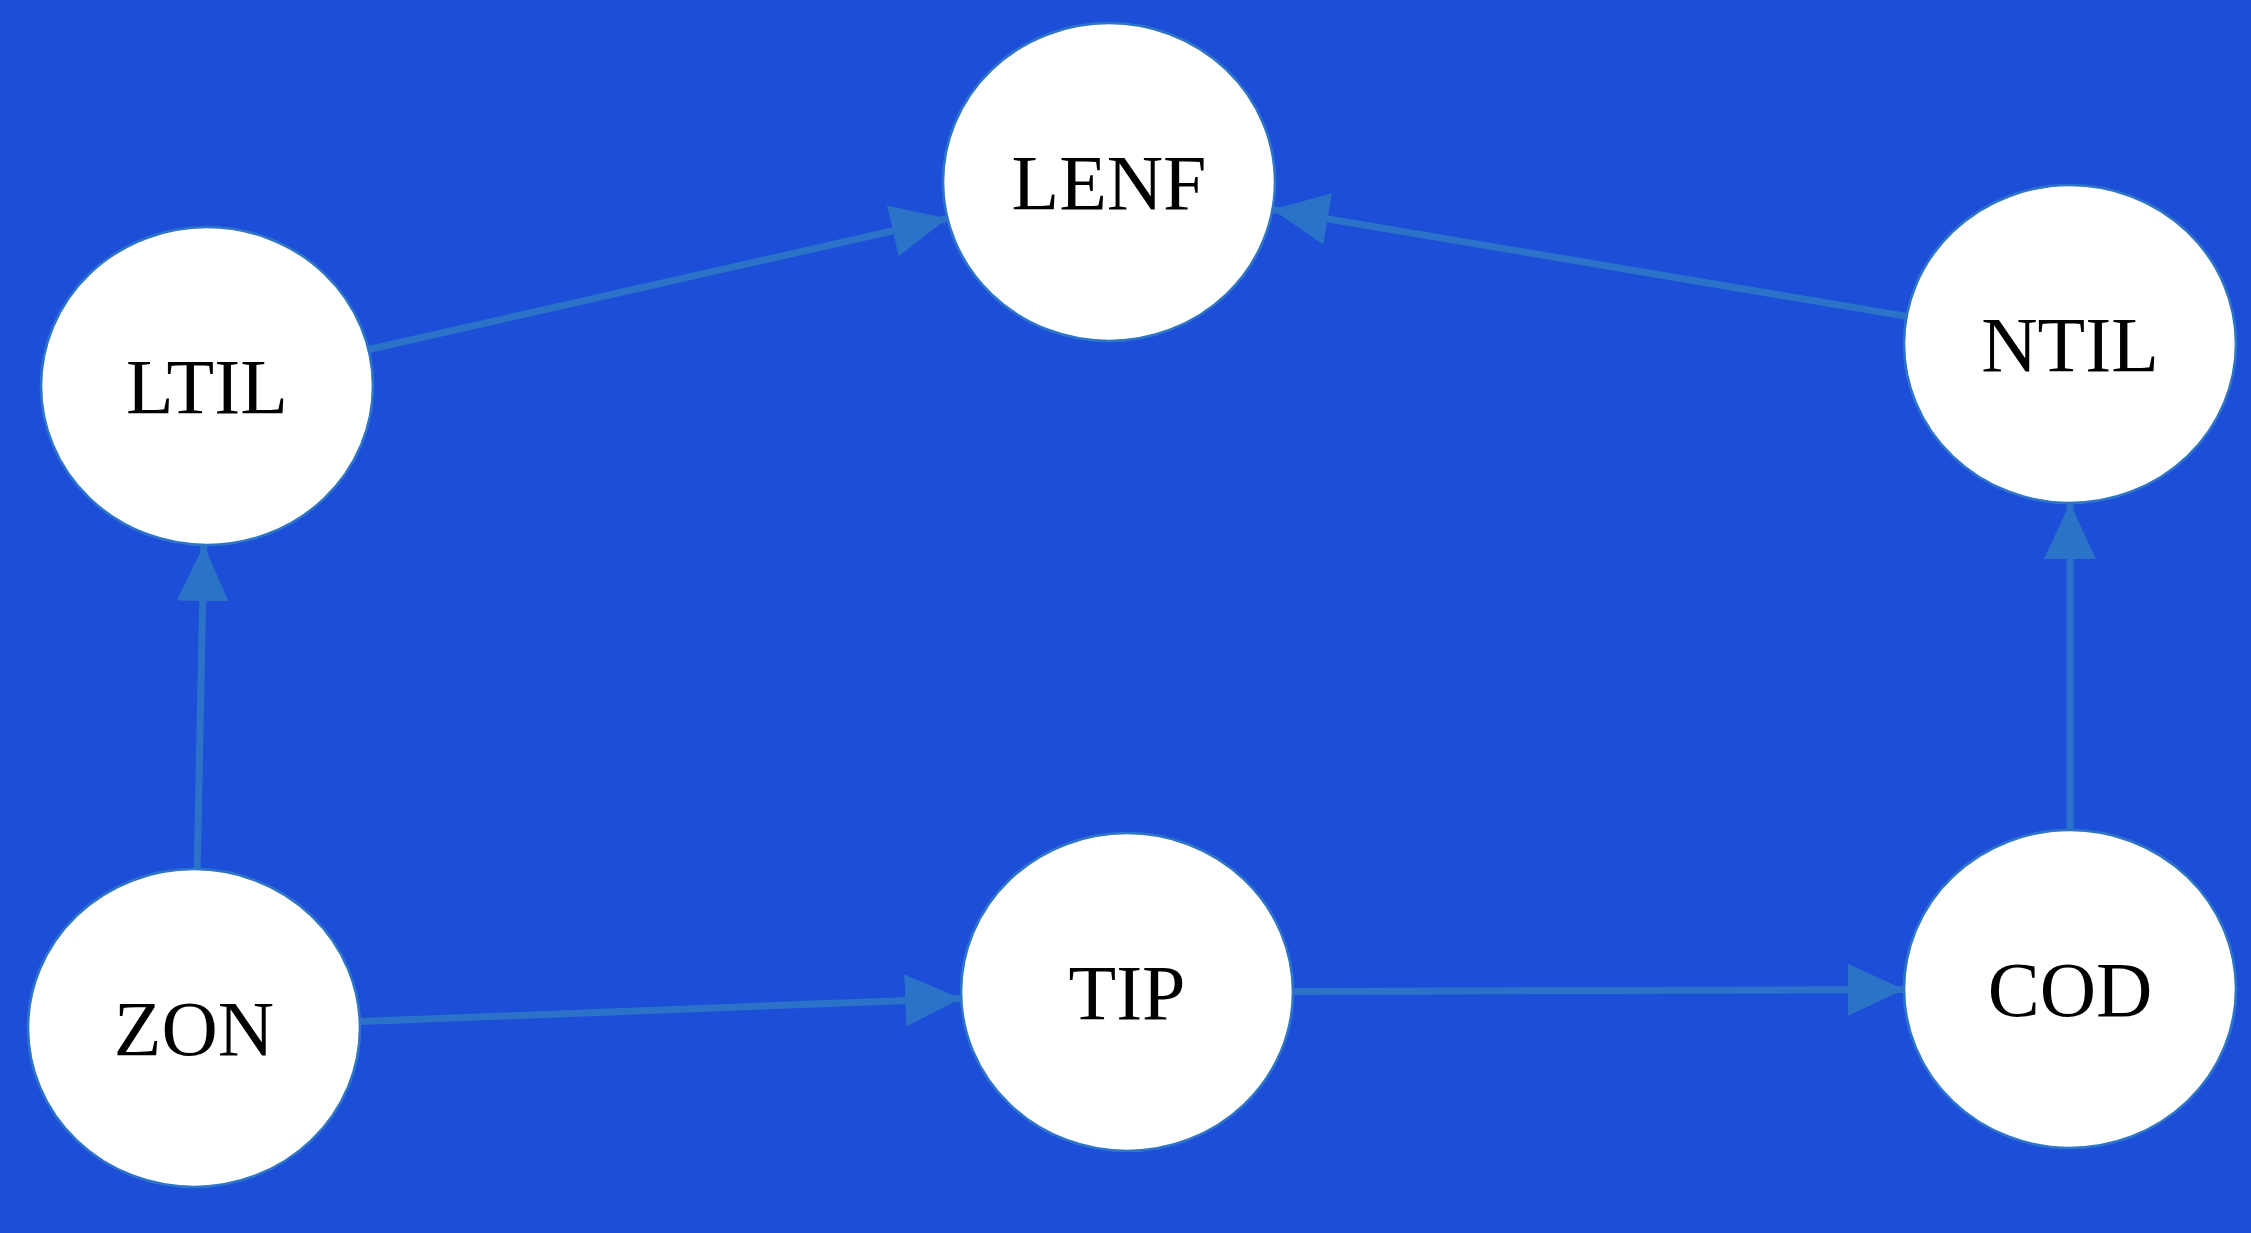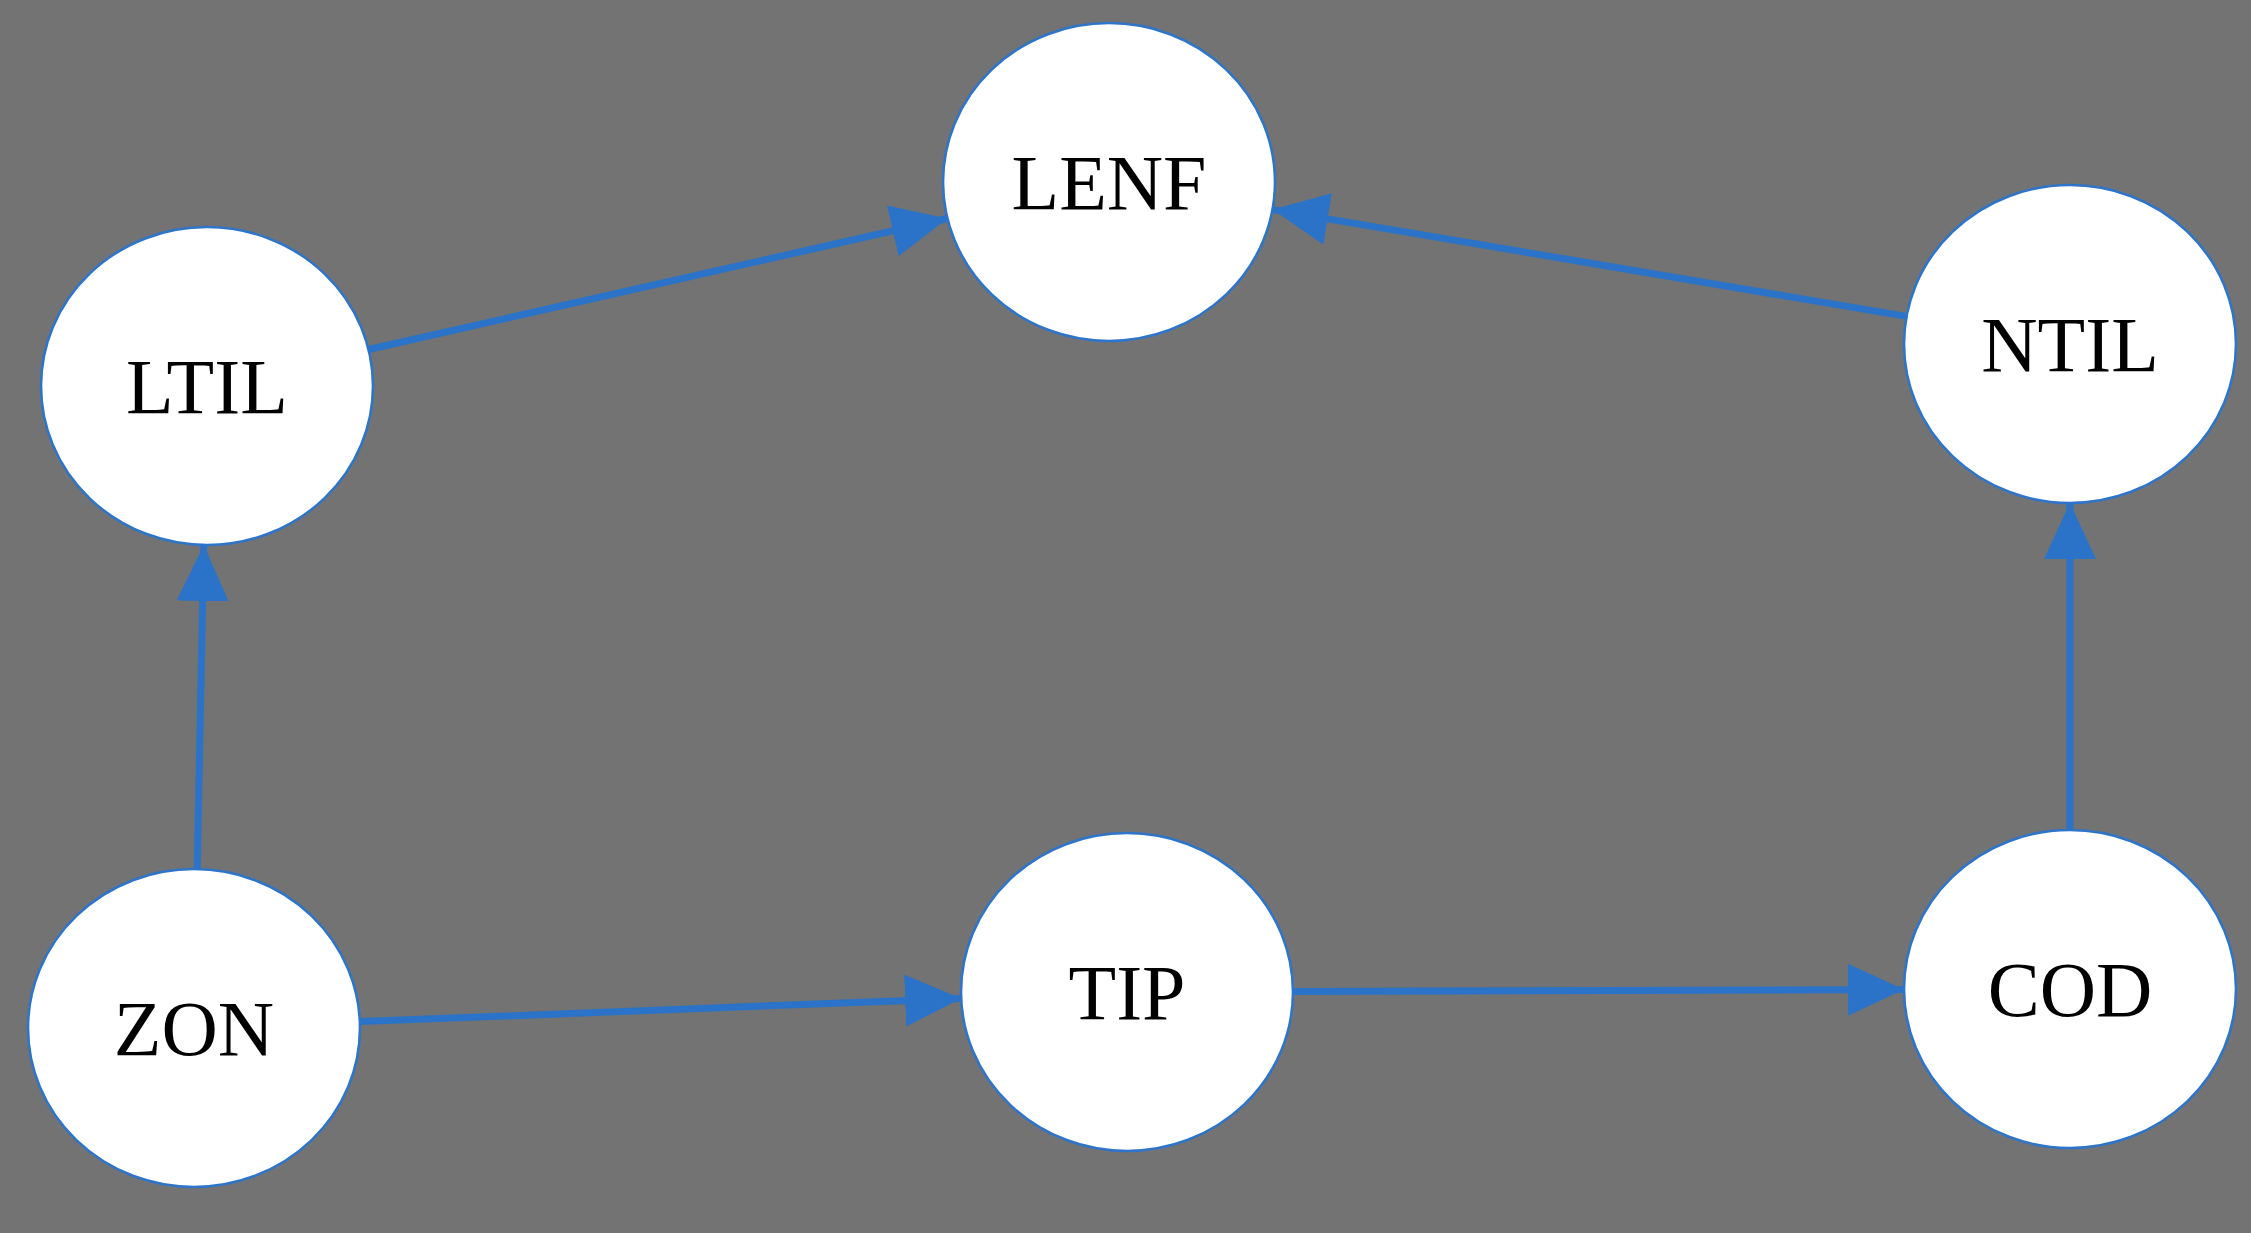--- a/index.html
+++ b/index.html
@@ -3,21 +3,21 @@
 <meta charset="utf-8">
 <style>
   html, body {
     margin: 0;
     padding: 0;
     background: #ffffff;
   }
   .stage {
     width: 2251px;
     height: 1233px;
-    background: #737373;
+    background: #1d4ed8;
     position: relative;
     overflow: hidden;
   }
   svg {
     display: block;
     width: 2251px;
     height: 1233px;
   }
   .node-label {
     font-family: "Liberation Serif", "DejaVu Serif", serif;

